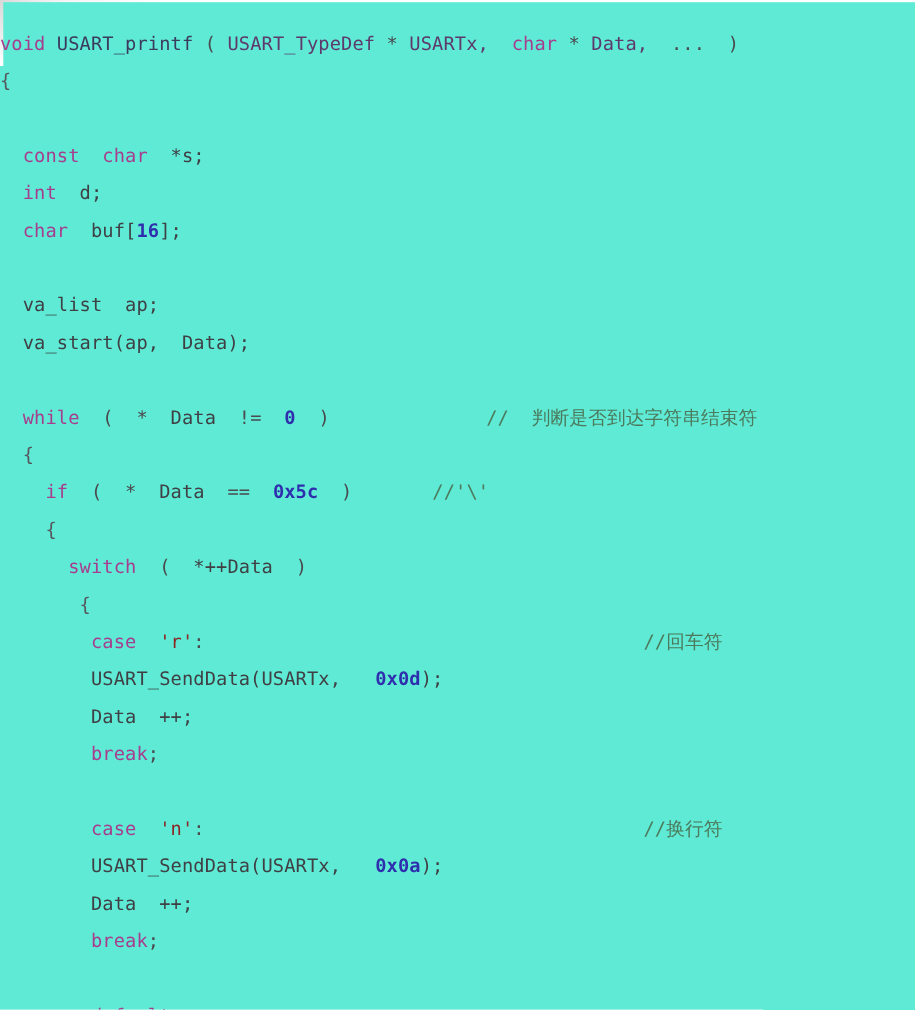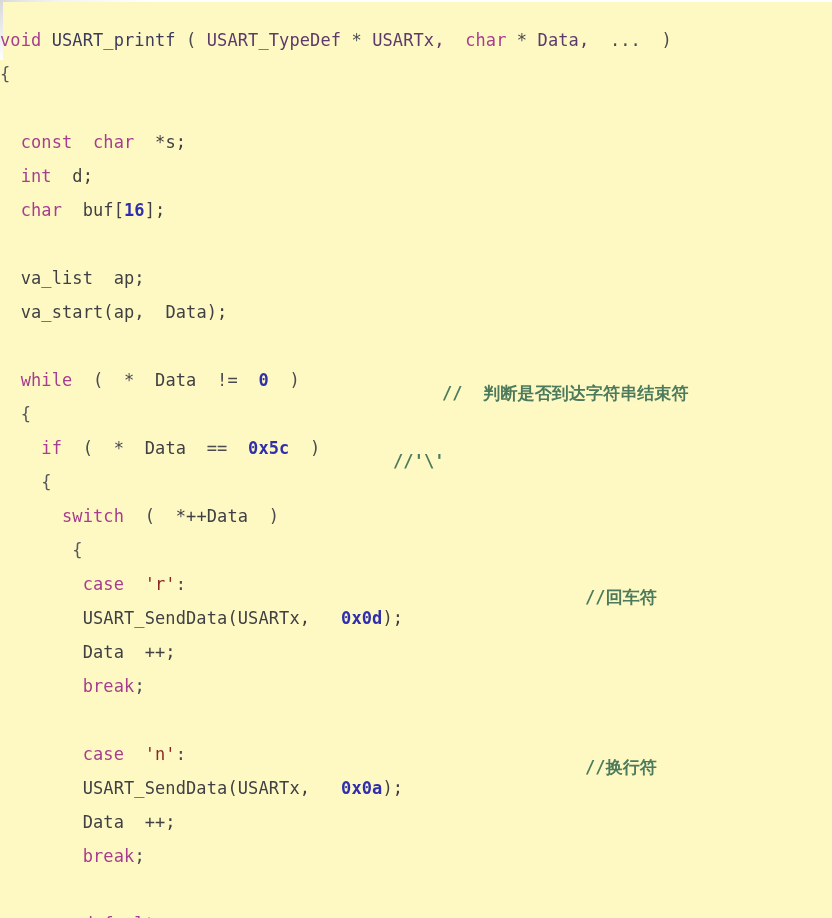--- a/index.html
+++ b/index.html
@@ -10,21 +10,21 @@
   }
 
   body {
     font-family: "DejaVu Sans Mono", "Liberation Mono", monospace;
   }
 
   #code-surface {
     position: relative;
     width: 832px;
     height: 918px;
-    background: #fef9c3;
+    background: #5eead4;
     overflow: hidden;
     box-sizing: border-box;
   }
 
   
   #page-edge-top {
     position: absolute;
     top: 0;
     left: 0;
     width: 832px;
@@ -55,23 +55,22 @@
     white-space: pre;
   }
 
   .code-line .seg {
     white-space: pre;
   }
 
   
   .code-line .trailing-comment {
     position: absolute;
-    top: 13px;
+    top: 0;
     white-space: pre;
-    font-weight: bold;
   }
 
   
   .tok-plain    { color: #3f3f44; }
   .tok-keyword  { color: #a73d8e; }
   .tok-type     { color: #5d3a6b; }
   .tok-function { color: #3b3b5e; }
   .tok-number   { color: #2f2fae; font-weight: bold; }
   .tok-string   { color: #8d2525; }
   .tok-comment  { color: #4c7a5d; }

